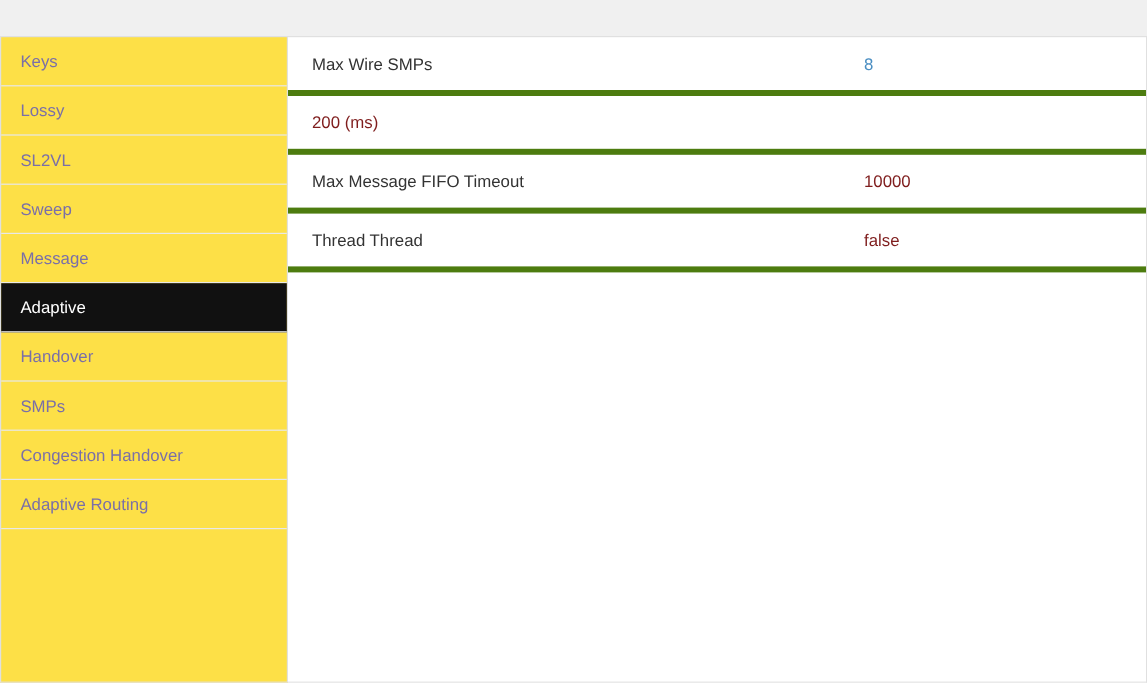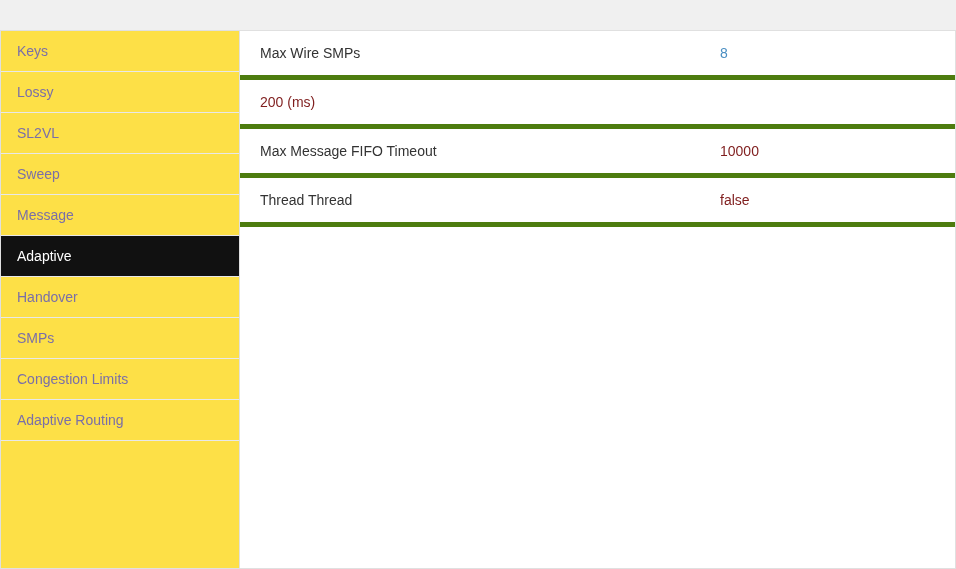--- a/index.html
+++ b/index.html
@@ -66,21 +66,21 @@
 <div class="container">
   <div class="sidebar">
   <div class="sidebar-item">Keys</div>
       <div class="sidebar-item">Lossy</div>
       <div class="sidebar-item">SL2VL</div>
       <div class="sidebar-item">Sweep</div>
       <div class="sidebar-item">Message</div>
       <div class="sidebar-item active">Adaptive</div>
       <div class="sidebar-item">Handover</div>
       <div class="sidebar-item">SMPs</div>
-      <div class="sidebar-item">Congestion Limits</div>
+      <div class="sidebar-item">Congestion Handover</div>
       <div class="sidebar-item">Adaptive Routing</div>
     </div>
   <div class="main-content">
   <div class="property-row">
         <div class="property-label">Max Wire SMPs</div>
         <div class="property-value blue">8</div>
       </div>
       <div class="property-row">
         <div class="property-value">200 (ms)</div>
       </div>

